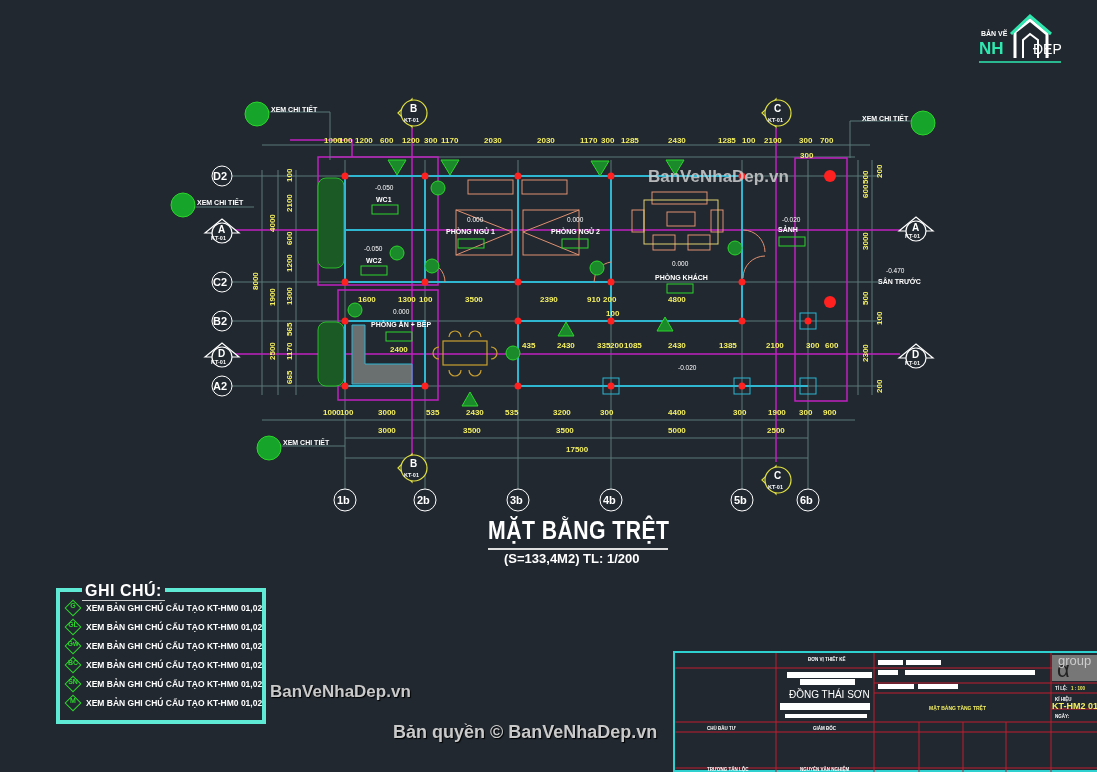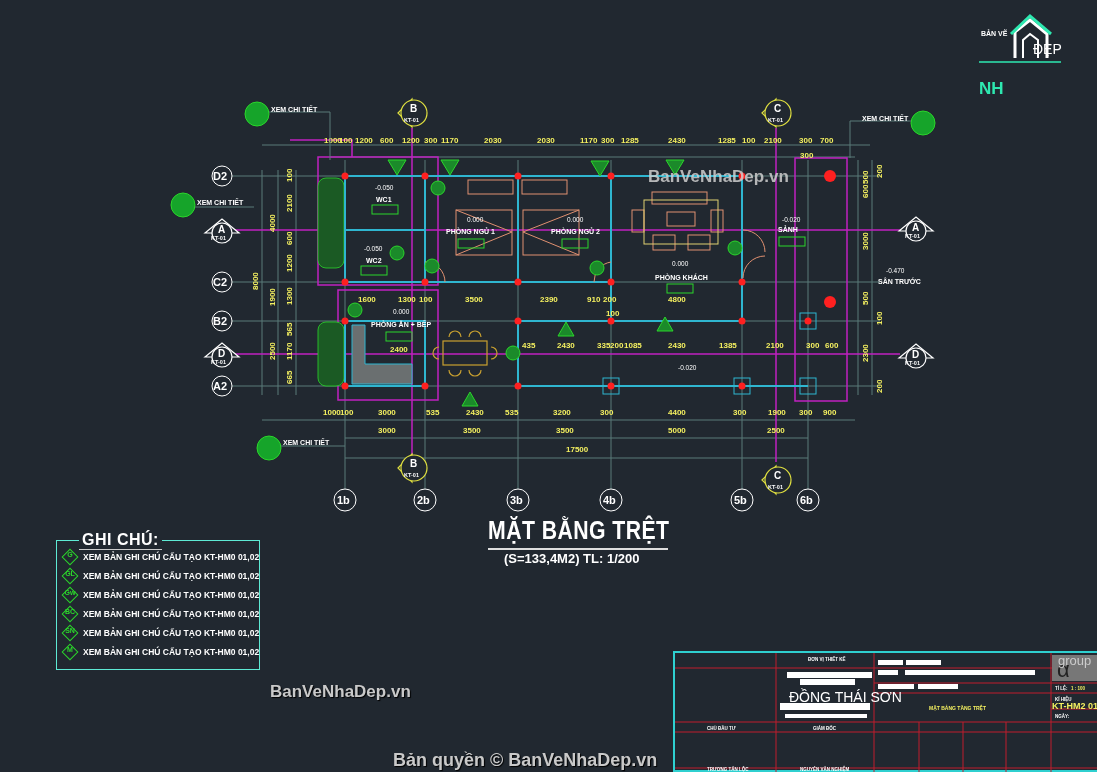--- a/index.html
+++ b/index.html
@@ -5,31 +5,31 @@
   html,body{margin:0;padding:0;background:#212830;}
   body{width:1097px;height:772px;position:relative;overflow:hidden;font-family:"Liberation Sans",sans-serif;}
   #canvas{position:absolute;left:0;top:0;width:1097px;height:772px;}
   svg text{font-family:"Liberation Sans",sans-serif;}
   .dim{fill:#f4f060;font-size:8px;font-weight:bold;}
   .room{fill:#ffffff;font-size:7px;font-weight:bold;}
   .axis-label{fill:#ffffff;font-size:11px;font-weight:bold;}
   .title-main{position:absolute;left:488px;top:516px;color:#fff;font-weight:bold;font-size:25px;letter-spacing:0.5px;font-family:"Liberation Sans Narrow","Liberation Sans",sans-serif;transform:scaleX(0.85);transform-origin:left;white-space:nowrap;}
   .title-underline{position:absolute;left:488px;top:548px;width:180px;height:2px;background:#ddd;}
   .title-sub{position:absolute;left:504px;top:551px;color:#fff;font-weight:bold;font-size:13px;white-space:nowrap;}
-  .legend{position:absolute;left:56px;top:540px;width:202px;height:128px;border:1px solid #5eead4;}
+  .legend{position:absolute;left:56px;top:588px;width:202px;height:128px;border:4px solid #5eead4;}
   .legend-title{position:absolute;left:22px;top:-10px;background:#212830;padding:0 3px;color:#fff;font-weight:bold;font-size:16px;letter-spacing:0.5px;border-bottom:1px solid #ccc;}
   .legend-row{position:absolute;left:6px;height:18px;display:flex;align-items:center;gap:6px;}
   .legend-icon{width:14px;height:14px;position:relative;}
   .legend-icon .dia{position:absolute;left:1px;top:1px;width:10px;height:10px;border:1.5px solid #2bd62b;transform:rotate(45deg);}
   .legend-icon span{position:absolute;left:0;top:1px;width:14px;text-align:center;color:#2bd62b;font-size:7px;font-weight:bold;}
   .legend-text{color:#fff;font-size:8.5px;font-weight:bold;white-space:nowrap;}
   .watermark{position:absolute;color:#c9c9c9;font-weight:bold;text-shadow:1px 1px 1px #000;white-space:nowrap;}
   .logo{position:absolute;left:975px;top:10px;width:90px;height:55px;}
   .logo .small{position:absolute;left:6px;top:20px;color:#fff;font-size:7px;font-weight:bold;}
-  .logo .nh{position:absolute;left:4px;top:29px;color:#2ee8b0;font-size:17px;font-weight:bold;margin-top:40px;}
+  .logo .nh{position:absolute;left:4px;top:29px;color:#2ee8b0;font-size:17px;font-weight:bold;}
   .logo .dep{position:absolute;left:58px;top:31px;color:#fff;font-size:14px;}
   .title-block{position:absolute;left:673px;top:651px;width:424px;height:121px;border:2px solid #2fd0d0;border-right:none;box-sizing:border-box;}
   .tb-text{position:absolute;color:#fff;font-size:4.5px;font-weight:bold;white-space:nowrap;}
   .tb-bar{position:absolute;background:#fff;}
 </style>
 </head>
 <body>
 
 <svg id="canvas" viewBox="0 0 1097 772" xmlns="http://www.w3.org/2000/svg">
 
@@ -442,21 +442,21 @@
     <path d="M36,24 L55,6 L76,24" stroke="#2ee8b0" stroke-width="3" fill="none"></path>
     <path d="M48,48 L48,30 L55,24 L63,30 L63,48" stroke="#fff" stroke-width="2" fill="none"></path>
     <line x1="4" y1="52" x2="86" y2="52" stroke="#2ee8b0" stroke-width="1.5"></line>
   </svg>
   <div class="small">BẢN VẼ</div>
   <div class="nh">NH</div>
   <div class="dep">ĐẸP</div>
 </div>
 
 <div class="watermark" style="left:270px;top:682px;font-size:17px;">BanVeNhaDep.vn</div>
-<div class="watermark" style="left:393px;top:722px;font-size:18px;margin-top:28px;">Bản quyền © BanVeNhaDep.vn</div>
+<div class="watermark" style="left:393px;top:722px;font-size:18px;">Bản quyền © BanVeNhaDep.vn</div>
 
 <div class="title-block">
   <svg width="424" height="121" style="position:absolute;left:-2px;top:-2px">
     <g stroke="#c01c2c" stroke-width="1" fill="none">
       <line x1="2" y1="17" x2="424" y2="17"></line>
       <line x1="2" y1="71" x2="424" y2="71"></line>
       <line x1="2" y1="81" x2="424" y2="81"></line>
       <line x1="2" y1="117" x2="424" y2="117"></line>
       <line x1="103" y1="2" x2="103" y2="121"></line>
       <line x1="201" y1="2" x2="201" y2="121"></line>
@@ -468,21 +468,21 @@
       <line x1="246" y1="71" x2="246" y2="121"></line>
       <line x1="290" y1="71" x2="290" y2="121"></line>
       <line x1="333" y1="71" x2="333" y2="121"></line>
     </g>
     <rect x="379" y="4" width="45" height="26" fill="#777"></rect>
     <text x="384" y="26" font-size="22" fill="#222" font-family="Liberation Serif, serif">α</text>
   </svg>
   <div class="tb-text" style="left:133px;top:4px">ĐƠN VỊ THIẾT KẾ</div>
   <div class="tb-bar" style="left:112px;top:19px;width:85px;height:6px"></div>
   <div class="tb-bar" style="left:125px;top:26px;width:55px;height:6px"></div>
-  <div style="position:absolute;left:114px;top:36px;color:#fff;font-size:14px;white-space:nowrap">ĐỒNG THÁI SƠN</div>
+  <div style="position:absolute;left:114px;top:36px;color:#fff;font-size:10px;white-space:nowrap">ĐỒNG THÁI SƠN</div>
   <div class="tb-bar" style="left:105px;top:50px;width:90px;height:7px"></div>
   <div class="tb-bar" style="left:110px;top:61px;width:82px;height:4px"></div>
   <div class="tb-bar" style="left:203px;top:7px;width:25px;height:5px"></div>
   <div class="tb-bar" style="left:231px;top:7px;width:35px;height:5px"></div>
   <div class="tb-bar" style="left:203px;top:17px;width:20px;height:5px"></div>
   <div class="tb-bar" style="left:230px;top:17px;width:130px;height:5px"></div>
   <div class="tb-bar" style="left:203px;top:31px;width:36px;height:5px"></div>
   <div class="tb-bar" style="left:243px;top:31px;width:40px;height:5px"></div>
   <div class="tb-text" style="left:254px;top:52px;color:#f4f060;font-size:5px">MẶT BẰNG TẦNG TRỆT</div>
   <div style="position:absolute;left:383px;top:0px;color:#ccc;font-size:13px">group</div>

